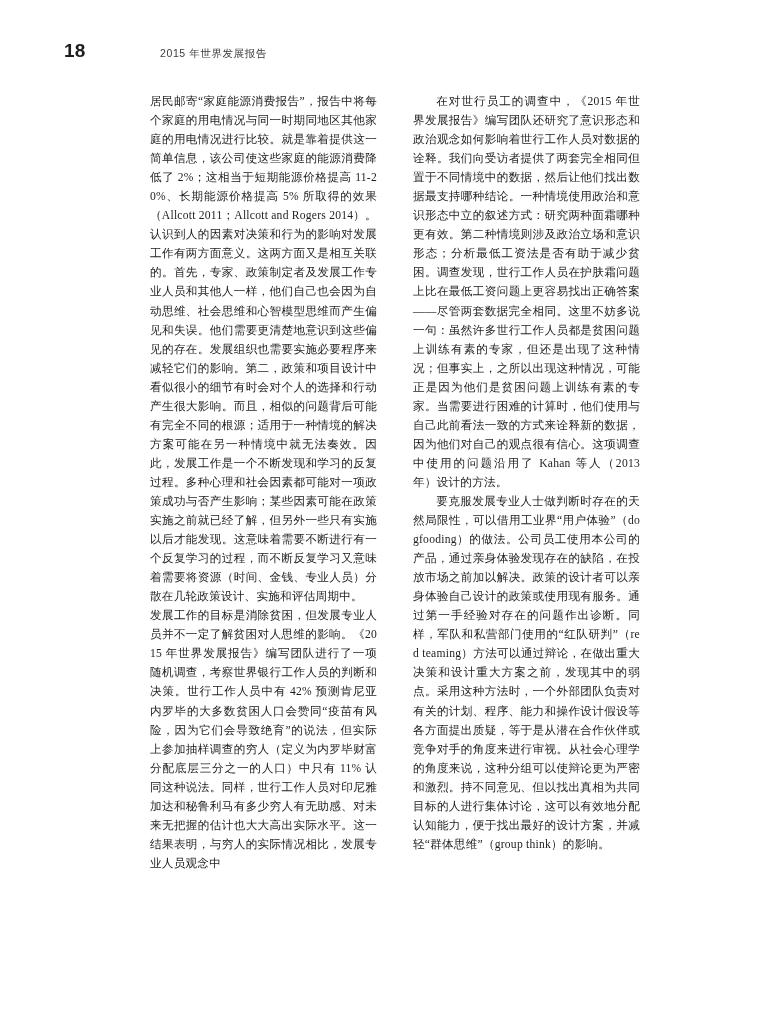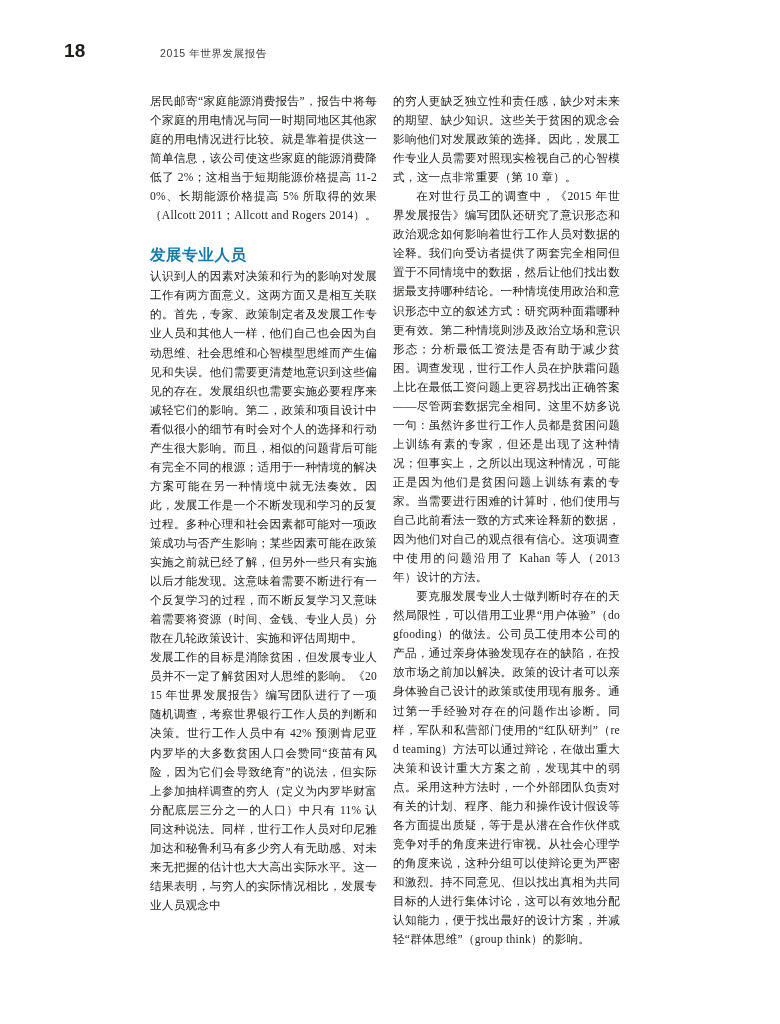--- a/index.html
+++ b/index.html
@@ -42,21 +42,21 @@
   }
 
   
   #page-body {
     position: absolute;
     top: 92px;
     left: 150px;
     width: 490px;
     height: 880px;
     display: flex;
-    gap: 16px;
+    gap: 36px;
   }
   .column {
     width: 227px;
     height: 100%;
     position: relative;
   }
 
   .para {
     margin: 0;
     font-size: 11.6px;
@@ -99,30 +99,28 @@
   <span id="folio">18</span>
   <span id="running-title">2015 年世界发展报告</span>
 </div>
 
 <div id="page-body">
 
   <div class="column">
 
     <p class="para">居民邮寄“家庭能源消费报告”，报告中将每个家庭的用电情况与同一时期同地区其他家庭的用电情况进行比较。就是靠着提供这一简单信息，该公司使这些家庭的能源消费降低了 2%；这相当于短期能源价格提高 11-20%、长期能源价格提高 5% 所取得的效果（Allcott 2011；Allcott and Rogers 2014）。</p>
 
-    <h2 class="section-head">发展专业人员</h2>
 
     <p class="para">认识到人的因素对决策和行为的影响对发展工作有两方面意义。这两方面又是相互关联的。首先，专家、政策制定者及发展工作专业人员和其他人一样，他们自己也会因为自动思维、社会思维和心智模型思维而产生偏见和失误。他们需要更清楚地意识到这些偏见的存在。发展组织也需要实施必要程序来减轻它们的影响。第二，政策和项目设计中看似很小的细节有时会对个人的选择和行动产生很大影响。而且，相似的问题背后可能有完全不同的根源；适用于一种情境的解决方案可能在另一种情境中就无法奏效。因此，发展工作是一个不断发现和学习的反复过程。多种心理和社会因素都可能对一项政策成功与否产生影响；某些因素可能在政策实施之前就已经了解，但另外一些只有实施以后才能发现。这意味着需要不断进行有一个反复学习的过程，而不断反复学习又意味着需要将资源（时间、金钱、专业人员）分散在几轮政策设计、实施和评估周期中。</p>
 
 
     <p class="para">发展工作的目标是消除贫困，但发展专业人员并不一定了解贫困对人思维的影响。《2015 年世界发展报告》编写团队进行了一项随机调查，考察世界银行工作人员的判断和决策。世行工作人员中有 42% 预测肯尼亚内罗毕的大多数贫困人口会赞同“疫苗有风险，因为它们会导致绝育”的说法，但实际上参加抽样调查的穷人（定义为内罗毕财富分配底层三分之一的人口）中只有 11% 认同这种说法。同样，世行工作人员对印尼雅加达和秘鲁利马有多少穷人有无助感、对未来无把握的估计也大大高出实际水平。这一结果表明，与穷人的实际情况相比，发展专业人员观念中</p>
   </div>
 
   <div class="column">
 
-    <p class="para">的穷人更缺乏独立性和责任感，缺少对未来的期望、缺少知识。这些关于贫困的观念会影响他们对发展政策的选择。因此，发展工作专业人员需要对照现实检视自己的心智模式，这一点非常重要（第 10 章）。</p>
 
     <p class="para indent">在对世行员工的调查中，《2015 年世界发展报告》编写团队还研究了意识形态和政治观念如何影响着世行工作人员对数据的诠释。我们向受访者提供了两套完全相同但置于不同情境中的数据，然后让他们找出数据最支持哪种结论。一种情境使用政治和意识形态中立的叙述方式：研究两种面霜哪种更有效。第二种情境则涉及政治立场和意识形态；分析最低工资法是否有助于减少贫困。调查发现，世行工作人员在护肤霜问题上比在最低工资问题上更容易找出正确答案——尽管两套数据完全相同。这里不妨多说一句：虽然许多世行工作人员都是贫困问题上训练有素的专家，但还是出现了这种情况；但事实上，之所以出现这种情况，可能正是因为他们是贫困问题上训练有素的专家。当需要进行困难的计算时，他们使用与自己此前看法一致的方式来诠释新的数据，因为他们对自己的观点很有信心。这项调查中使用的问题沿用了 Kahan 等人（2013 年）设计的方法。</p>
 
     <p class="para indent">要克服发展专业人士做判断时存在的天然局限性，可以借用工业界“用户体验”（dogfooding）的做法。公司员工使用本公司的产品，通过亲身体验发现存在的缺陷，在投放市场之前加以解决。政策的设计者可以亲身体验自己设计的政策或使用现有服务。通过第一手经验对存在的问题作出诊断。同样，军队和私营部门使用的“红队研判”（red teaming）方法可以通过辩论，在做出重大决策和设计重大方案之前，发现其中的弱点。采用这种方法时，一个外部团队负责对有关的计划、程序、能力和操作设计假设等各方面提出质疑，等于是从潜在合作伙伴或竞争对手的角度来进行审视。从社会心理学的角度来说，这种分组可以使辩论更为严密和激烈。持不同意见、但以找出真相为共同目标的人进行集体讨论，这可以有效地分配认知能力，便于找出最好的设计方案，并减轻“群体思维”（group think）的影响。</p>
   </div>
 
 </div>
 
 </body></html>

